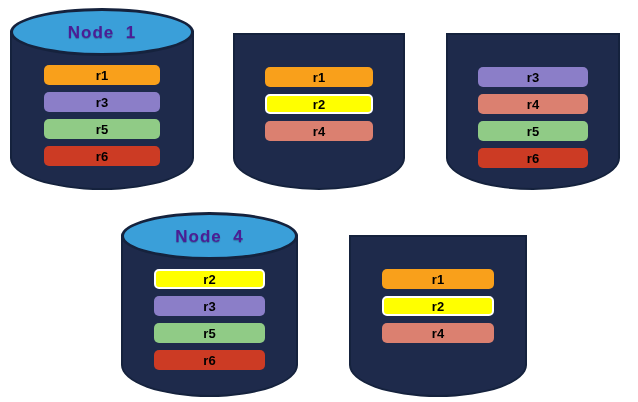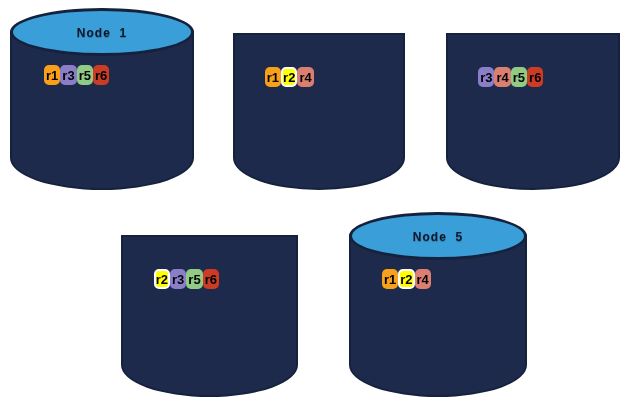--- a/index.html
+++ b/index.html
@@ -28,34 +28,34 @@
     border-radius: 0 0 50% 50% / 0 0 32px 32px;
   }
   .cyl-top {
     position: absolute; left: 0; right: 0; top: 0; height: 48px;
     background: var(--cyl-top, #3A9FD9);
     border: 3px solid var(--cyl-outline, #15223D);
     border-radius: 50%;
     display: flex; align-items: center; justify-content: center;
   }
   .node-title {
-    color: #0f172a;
+    color: #4c1d95;
     font-weight: bold;
-    font-size: 12px;
+    font-size: 17px;
     letter-spacing: 1px;
     white-space: pre;
     margin-top: 2px;
     text-shadow: 0 1px 1px rgba(0,0,0,0.25);
     text-align: center;
   }
   .bars {
     position: absolute;
     left: 18.5%; right: 18.5%;
     top: 57px;
-    display: flex; 
+    display: flex; flex-direction: column; gap: 7px;
   }
   .bar {
     height: 20px;
     border-radius: 5px;
     border: 2px solid transparent;
     display: flex; align-items: center; justify-content: center;
     font-weight: bold;
     font-size: 13px;
     color: var(--bar-text, #000000);
     line-height: 1;
@@ -95,25 +95,25 @@
       </div>
   </div>
     <div class="cylinder pos-node-4">
     <div class="cyl-body"></div>
     <div class="bars">
         <div class="bar" style="background: rgb(255, 255, 0); border-color: rgb(255, 255, 255);">r2</div>
         <div class="bar" style="background: rgb(139, 126, 200);">r3</div>
         <div class="bar" style="background: rgb(144, 203, 134);">r5</div>
         <div class="bar" style="background: rgb(204, 59, 36);">r6</div>
       </div>
+    <div class="cyl-top">
+      <span class="node-title">Node  4</span>
+    </div>
   </div>
     <div class="cylinder pos-node-5">
     <div class="cyl-body"></div>
     <div class="bars">
         <div class="bar" style="background: rgb(249, 160, 27);">r1</div>
         <div class="bar" style="background: rgb(255, 255, 0); border-color: rgb(255, 255, 255);">r2</div>
         <div class="bar" style="background: rgb(219, 128, 112);">r4</div>
       </div>
-    <div class="cyl-top">
-      <span class="node-title">Node  5</span>
-    </div>
   </div>
   </div>
 
 </body></html>

